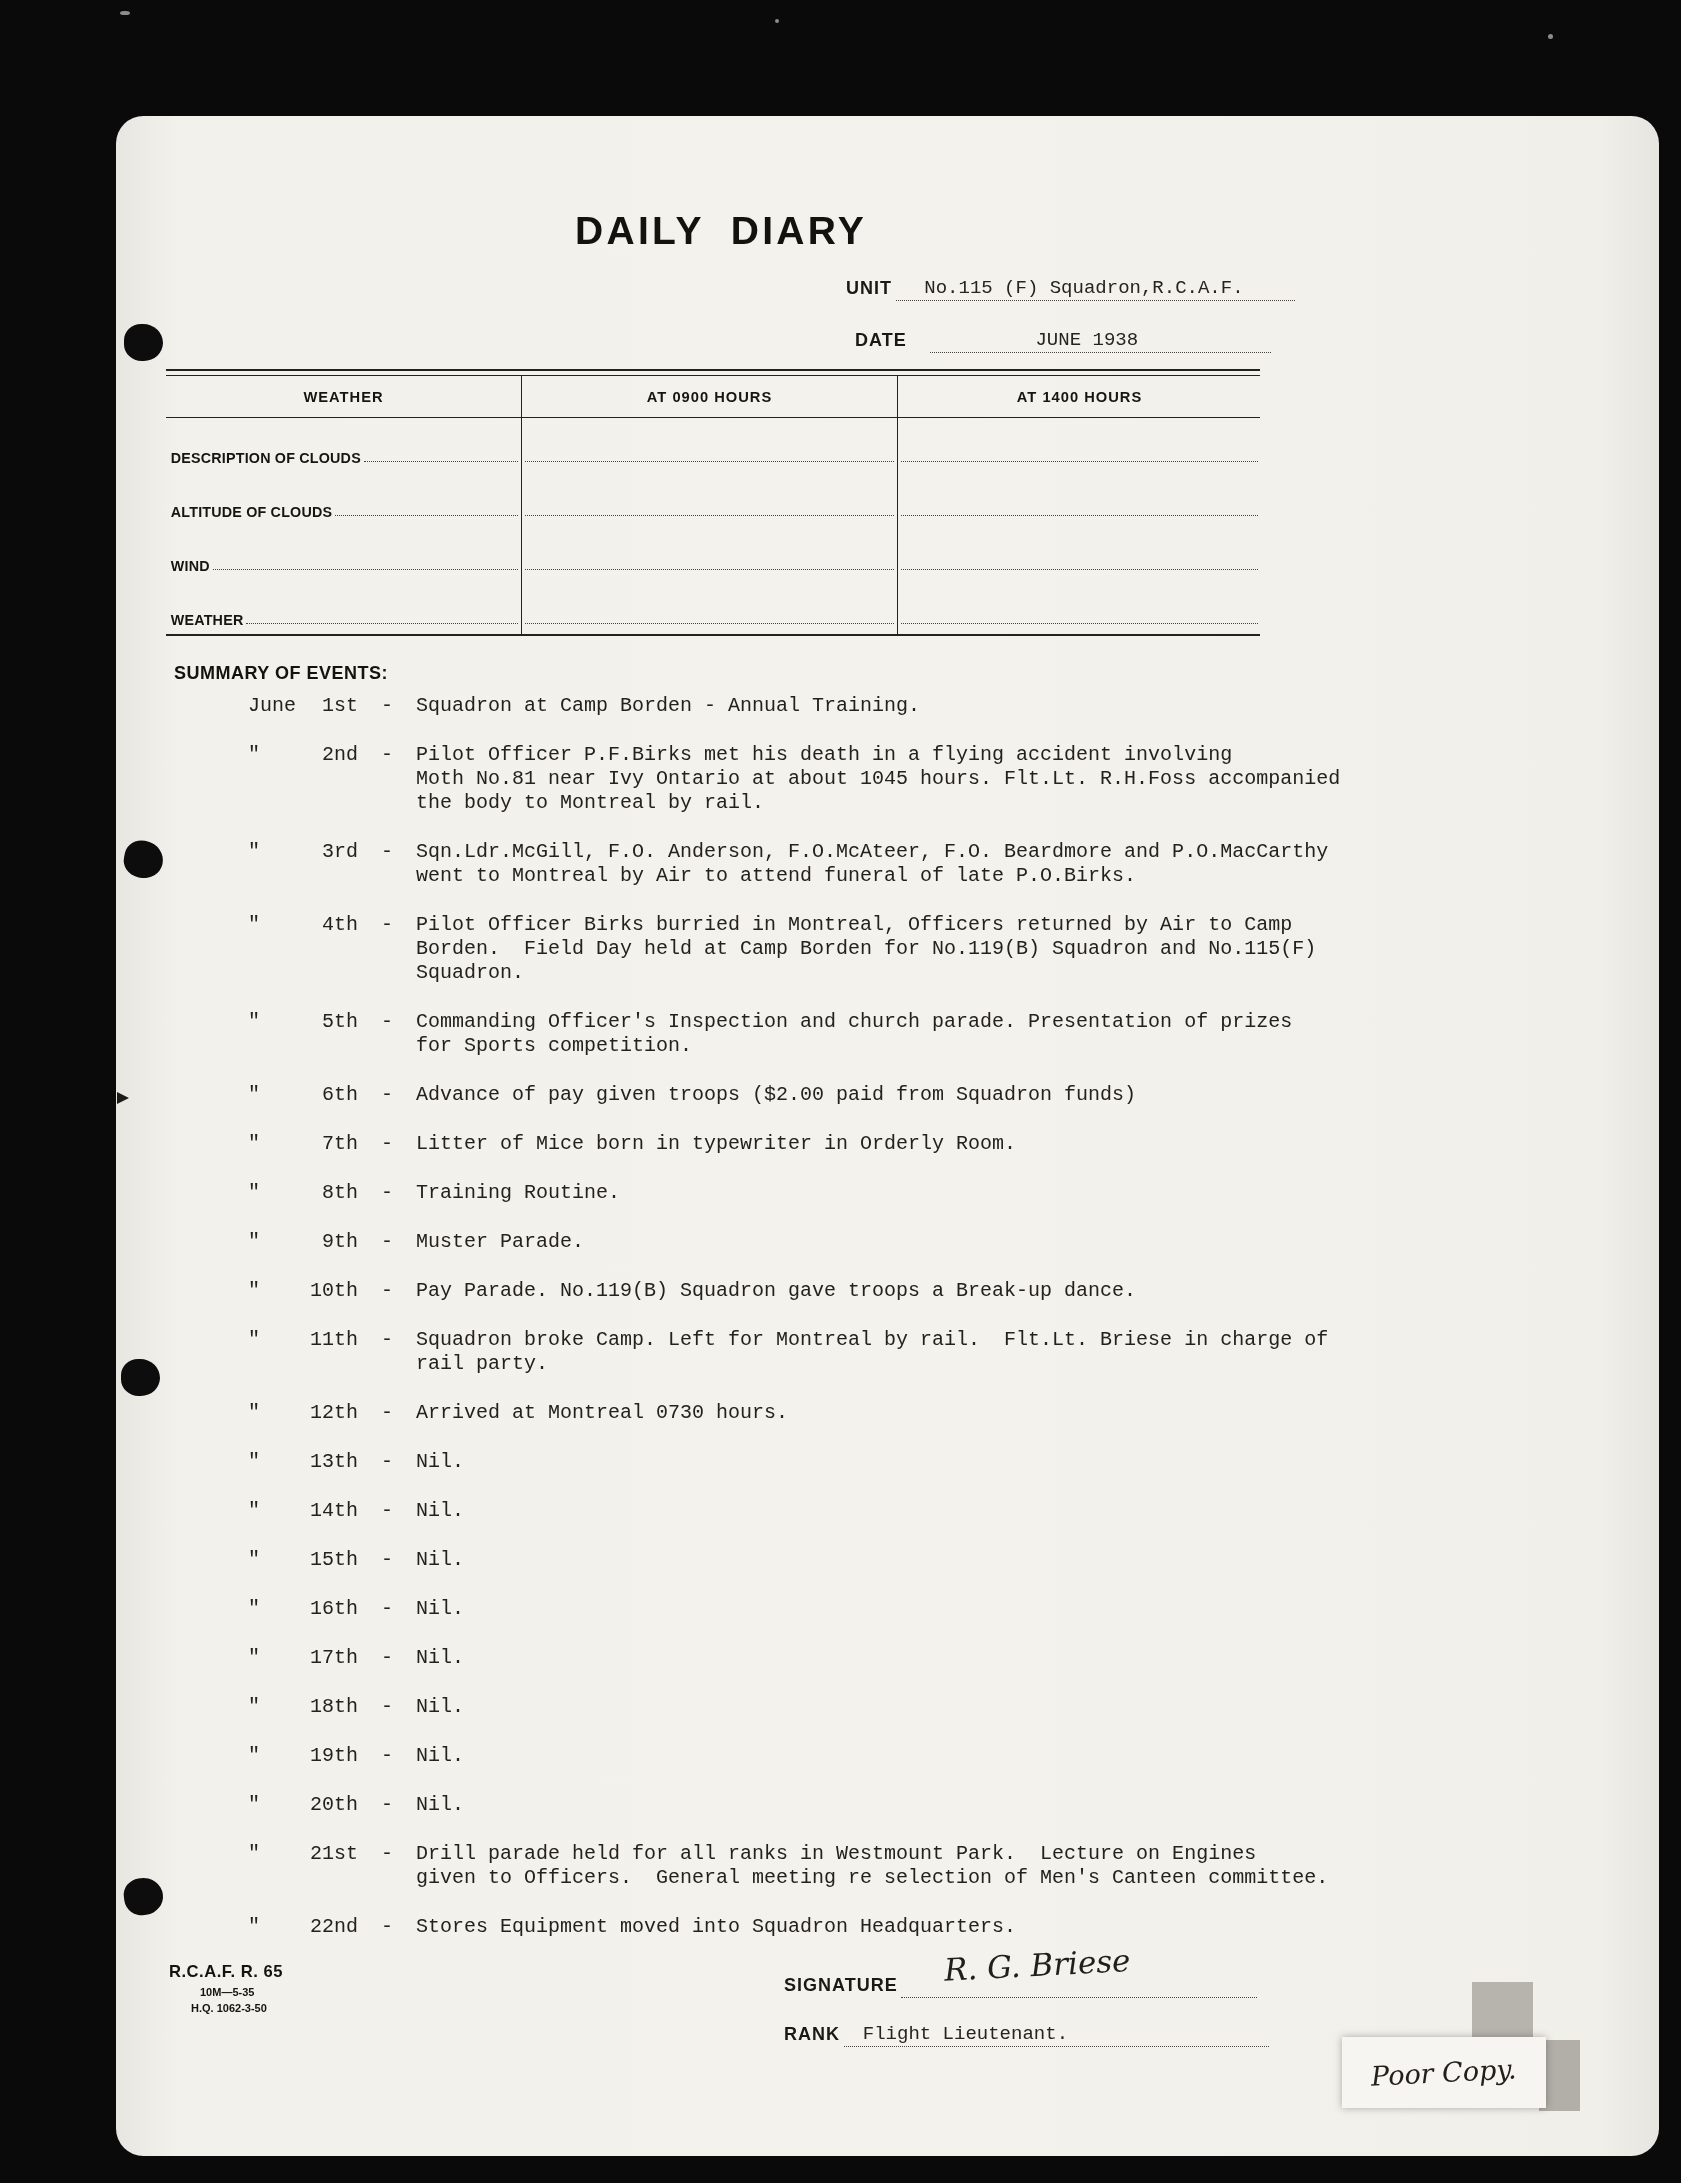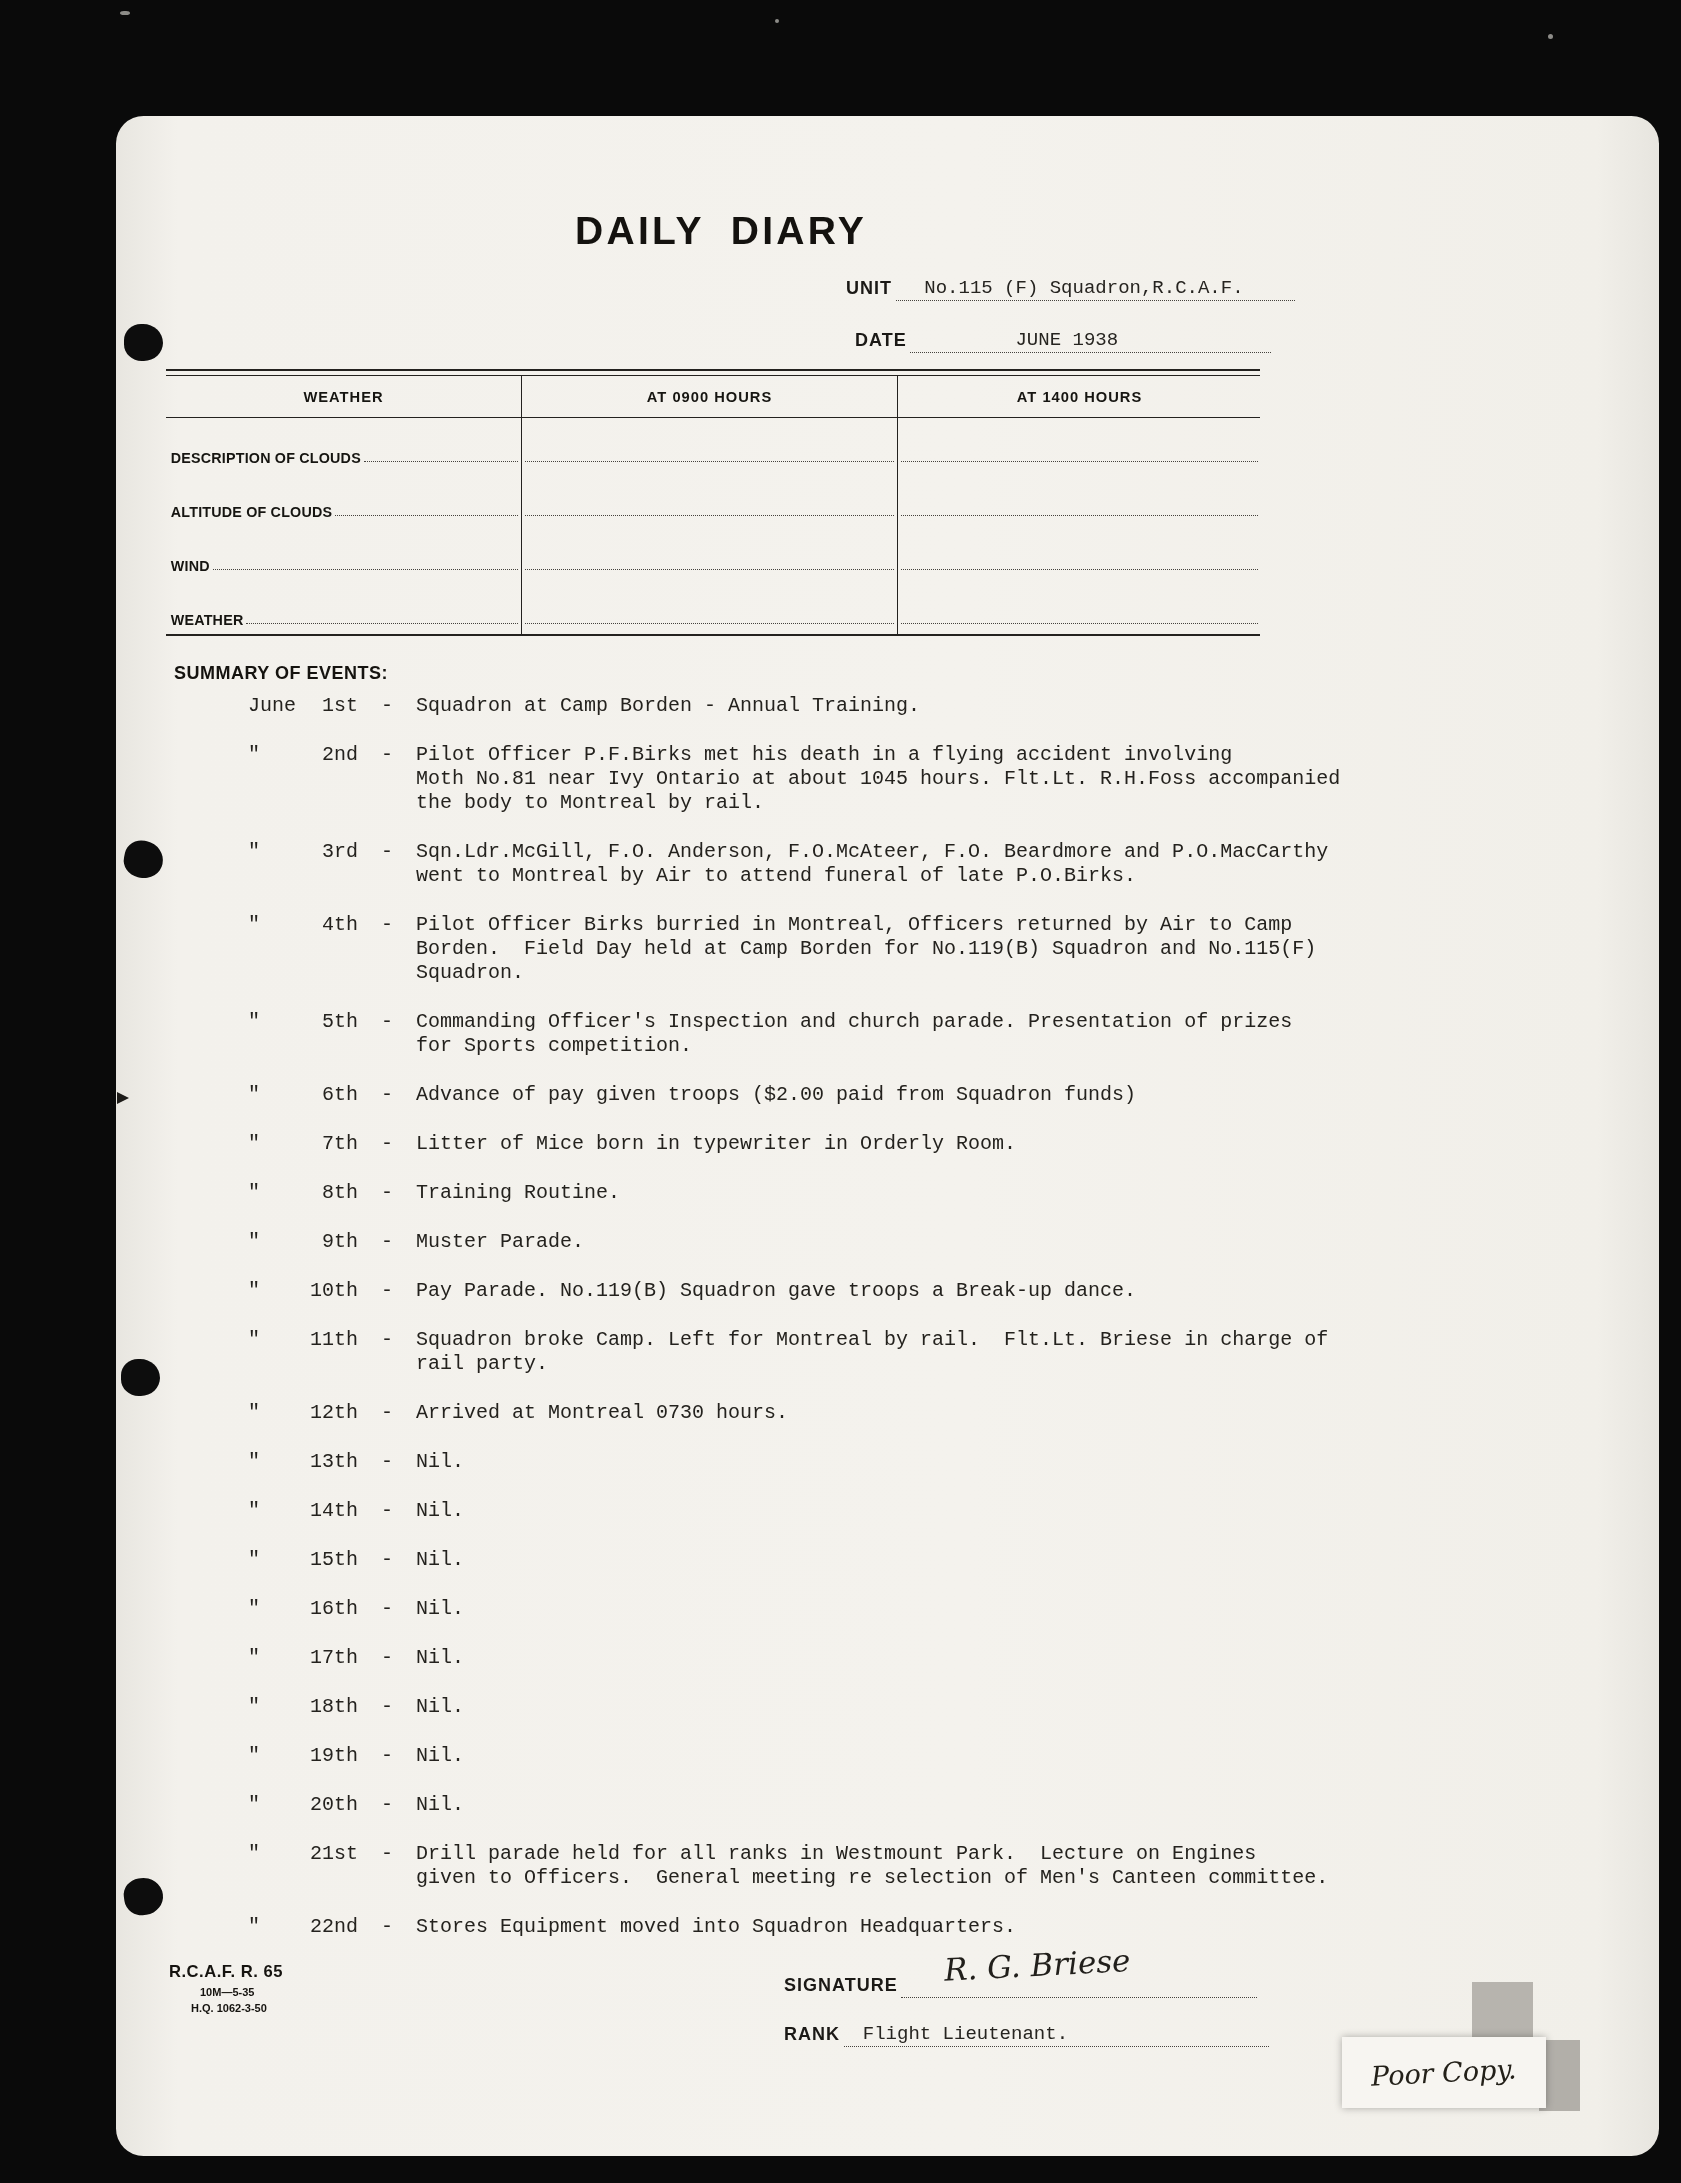--- a/index.html
+++ b/index.html
@@ -27,21 +27,21 @@
   .title{position:absolute;left:459px;top:93px;margin:0;font-size:39px;font-weight:bold;
          letter-spacing:3.3px;word-spacing:12.4px;color:#14120f;text-align:right;}
 
   .field{position:absolute;display:flex;align-items:flex-end;}
   .flabel{font-size:18px;font-weight:bold;letter-spacing:1px;color:#1b1916;line-height:1;padding-bottom:3.8px;}
   .fdots{flex:1;border-bottom:1.9px dotted #45423d;margin-left:3.8px;}
   .fvalue{font-family:"Liberation Mono","DejaVu Sans Mono",monospace;font-size:19px;color:#262420;
           white-space:nowrap;display:inline-block;line-height:1.2;}
   .f-unit{left:730px;top:157px;width:449px;height:27.6px;}
   .f-unit .fvalue{padding-left:28.5px;}
-  .f-date{left:739px;top:209px;width:416px;height:27.6px;}
+  .f-date{left:739px;top:209px;width:416px;height:27.6px;gap:20px;}
   .f-date .fvalue{padding-left:105px;}
 
   .wtable{position:absolute;left:50px;top:253px;width:1094px;color:#161511;}
   .wt-doubletop{height:4.3px;border-top:2.9px solid #24221f;border-bottom:1.4px solid #24221f;}
   .wt-head{display:grid;grid-template-columns:356px 376px 363px;height:41px;border-bottom:1.9px solid #24221f;}
   .wt-hcell{display:flex;align-items:center;justify-content:center;font-size:14.7px;font-weight:bold;letter-spacing:1px;}
   .wt-hcell.c1,.wt-hcell.c2{border-right:1.4px solid #24221f;}
   .wt-row{display:grid;grid-template-columns:356px 376px 363px;height:54px;}
   .wt-row.last{border-bottom:2.4px solid #24221f;}
   .wt-cell{display:flex;align-items:flex-end;min-width:0;}

